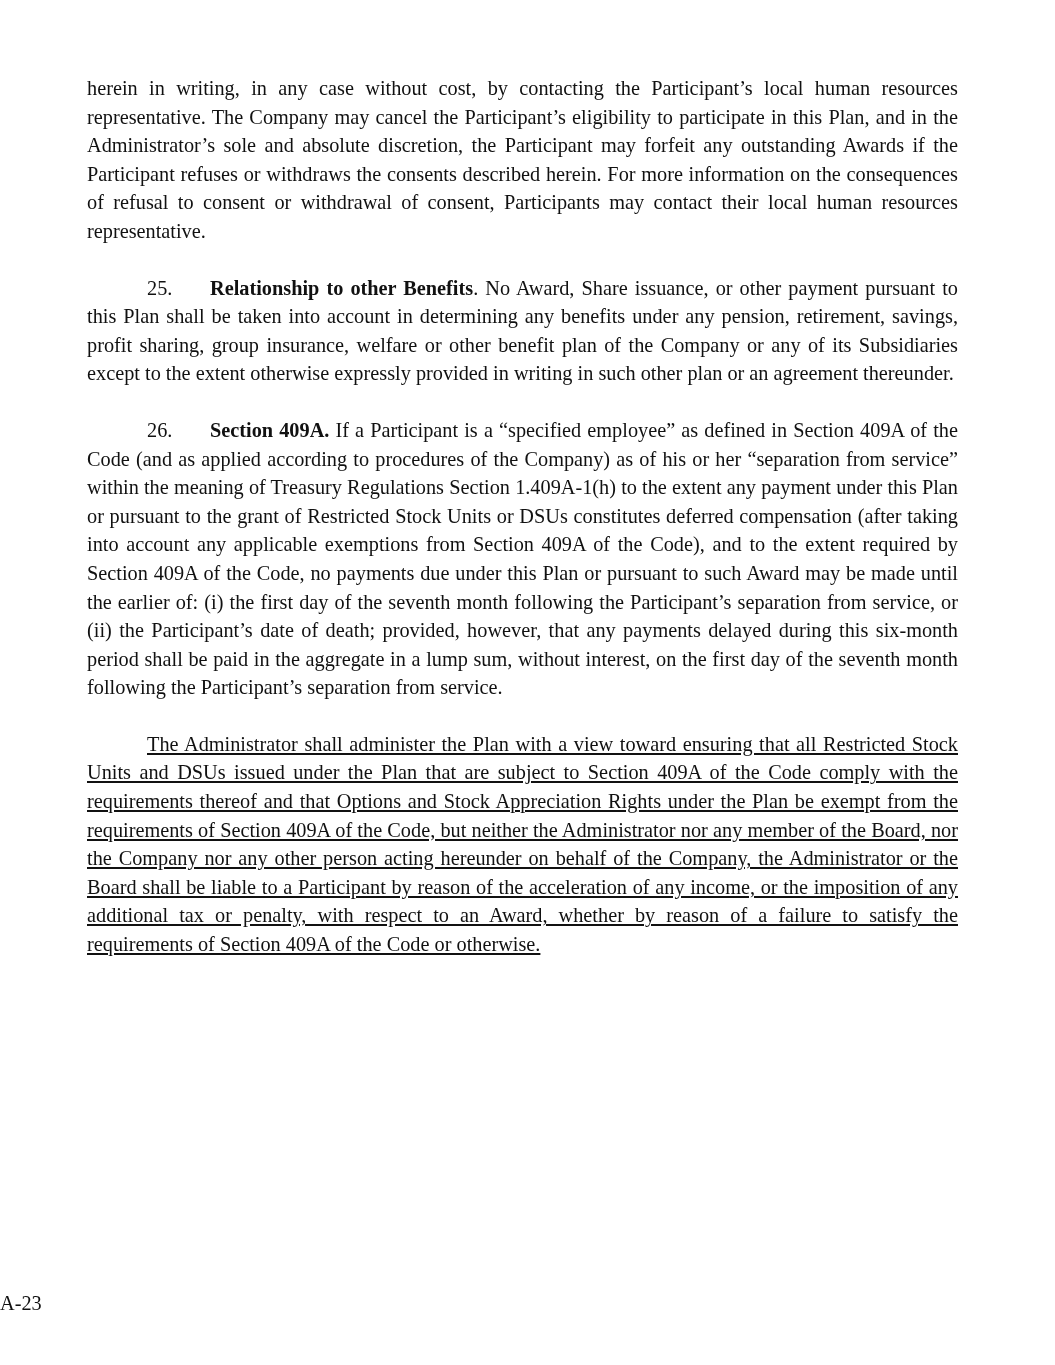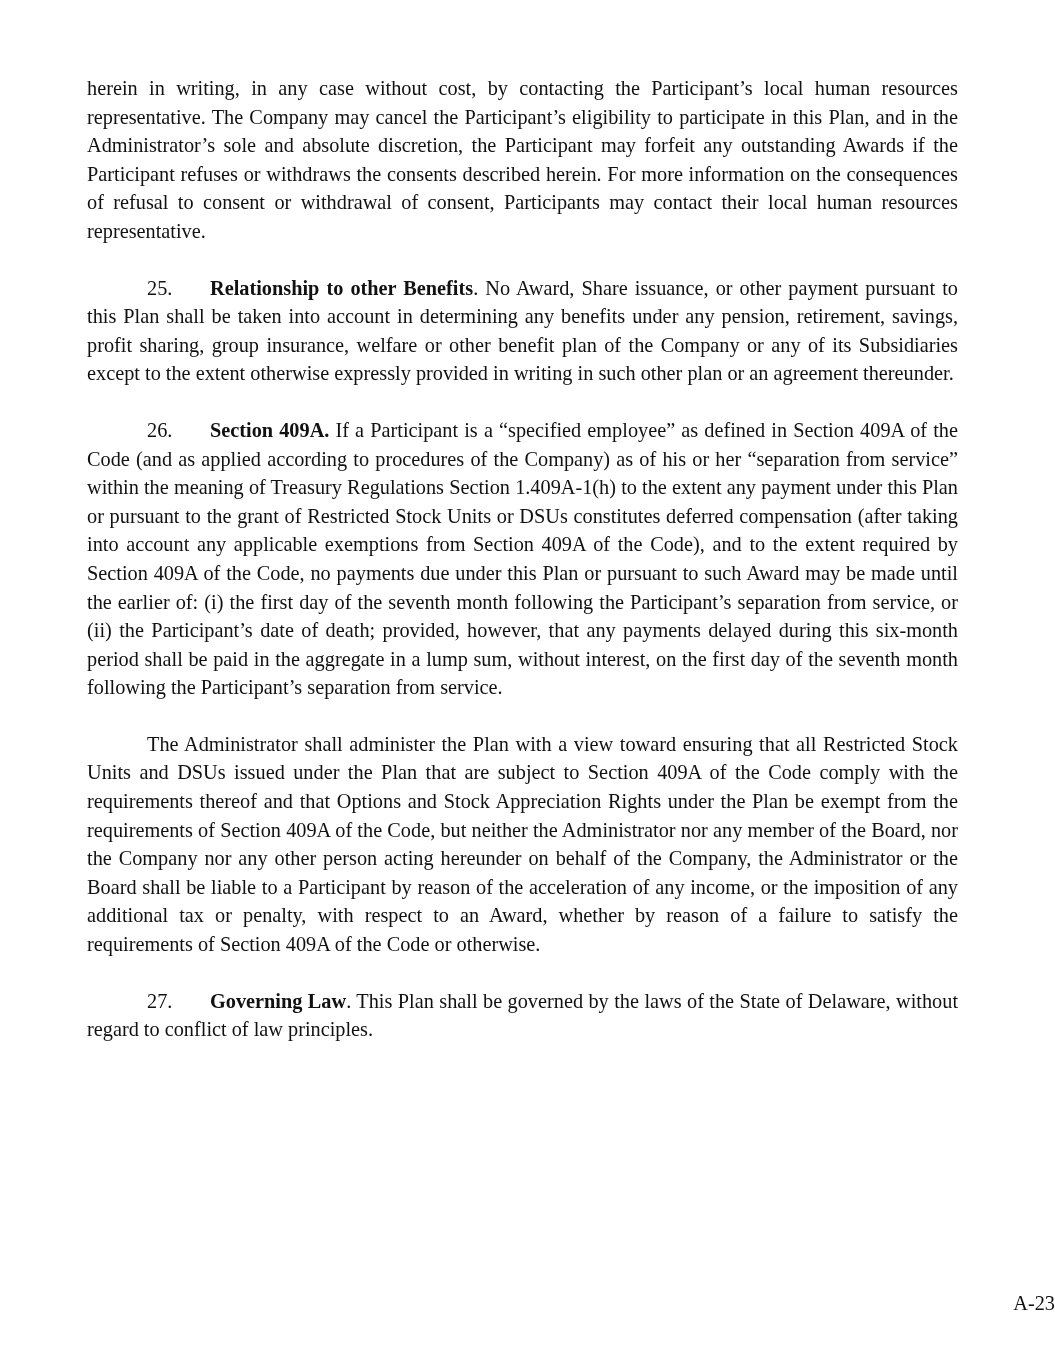--- a/index.html
+++ b/index.html
@@ -23,50 +23,49 @@
     top: 74px;
     left: 87px;
     width: 881px;
   }
   p.para {
     margin: 0 10px 28px 0;
     text-align: justify;
     text-justify: inter-word;
   }
   p.para:last-child { margin-bottom: 0; }
-  p.para.first-indent { text-indent: 60px; }
+  p.para.first-indent { text-indent: 60px; text-decoration: underline; }
   .num {
     display: inline-block;
     margin-left: 60px;
     width: 63px;
     text-indent: 0;
   }
   b.hd { font-weight: bold; }
   .footer {
     position: absolute;
     top: 1289px;
     left: 0;
     width: 1055px;
-    text-align: right;
+    text-align: left;
   }
 </style>
 </head>
 <body>
 
 <div class="sheet">
   <div class="content">
 
     <p class="para">herein in writing, in any case without cost, by contacting the Participant’s local human resources representative.  The Company may cancel the Participant’s eligibility to participate in this Plan, and in the Administrator’s sole and absolute discretion, the Participant may forfeit any outstanding Awards if the Participant refuses or withdraws the consents described herein.  For more information on the consequences of refusal to consent or withdrawal of consent, Participants may contact their local human resources representative.</p>
 
     <p class="para"><span class="num">25.</span><b class="hd">Relationship to other Benefits</b><span>.  No Award, Share issuance, or other payment pursuant to this Plan shall be taken into account in determining any benefits under any pension, retirement, savings, profit sharing, group insurance, welfare or other benefit plan of the Company or any of its Subsidiaries except to the extent otherwise expressly provided in writing in such other plan or an agreement thereunder.</span></p>
 
     <p class="para"><span class="num">26.</span><b class="hd">Section 409A.</b><span>  If a Participant is a “specified employee” as defined in Section 409A of the Code (and as applied according to procedures of the Company) as of his or her “separation from service” within the meaning of Treasury Regulations Section 1.409A-1(h) to the extent any payment under this Plan or pursuant to the grant of Restricted Stock Units or DSUs constitutes deferred compensation (after taking into account any applicable exemptions from Section 409A of the Code), and to the extent required by Section 409A of the Code, no payments due under this Plan or pursuant to such Award may be made until the earlier of: (i) the first day of the seventh month following the Participant’s separation from service, or (ii) the Participant’s date of death; provided, however, that any payments delayed during this six-month period shall be paid in the aggregate in a lump sum, without interest, on the first day of the seventh month following the Participant’s separation from service.</span></p>
 
     <p class="para first-indent">The Administrator shall administer the Plan with a view toward ensuring that all Restricted Stock Units and DSUs issued under the Plan that are subject to Section 409A of the Code comply with the requirements thereof and that Options and Stock Appreciation Rights under the Plan be exempt from the requirements of Section 409A of the Code, but neither the Administrator nor any member of the Board, nor the Company nor any other person acting hereunder on behalf of the Company, the Administrator or the Board shall be liable to a Participant by reason of the acceleration of any income, or the imposition of any additional tax or penalty, with respect to an Award, whether by reason of a failure to satisfy the requirements of Section 409A of the Code or otherwise.</p>
 
-    <p class="para"><span class="num">27.</span><b class="hd">Governing Law</b><span>.  This Plan shall be governed by the laws of the State of Delaware, without regard to conflict of law principles.</span></p>
 
   </div>
 
   <div class="footer">
     <span>A-23</span>
   </div>
 </div>
 
 </body></html>

